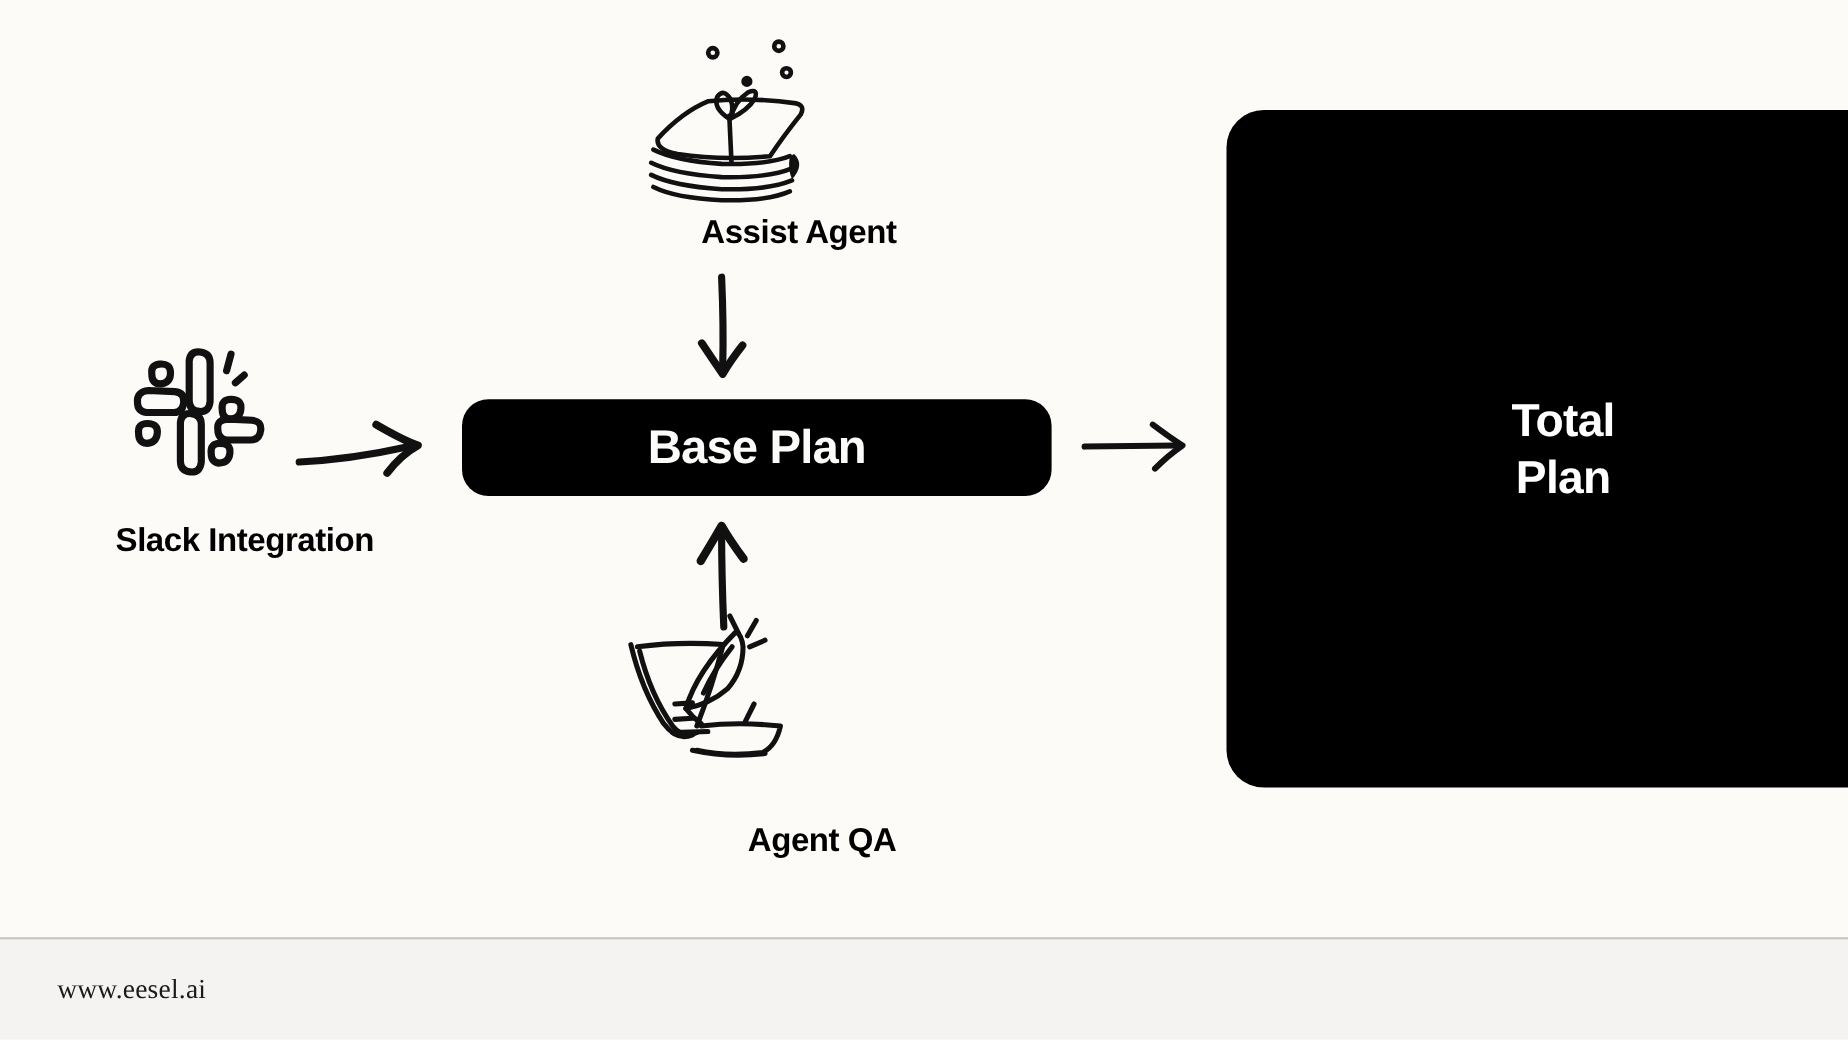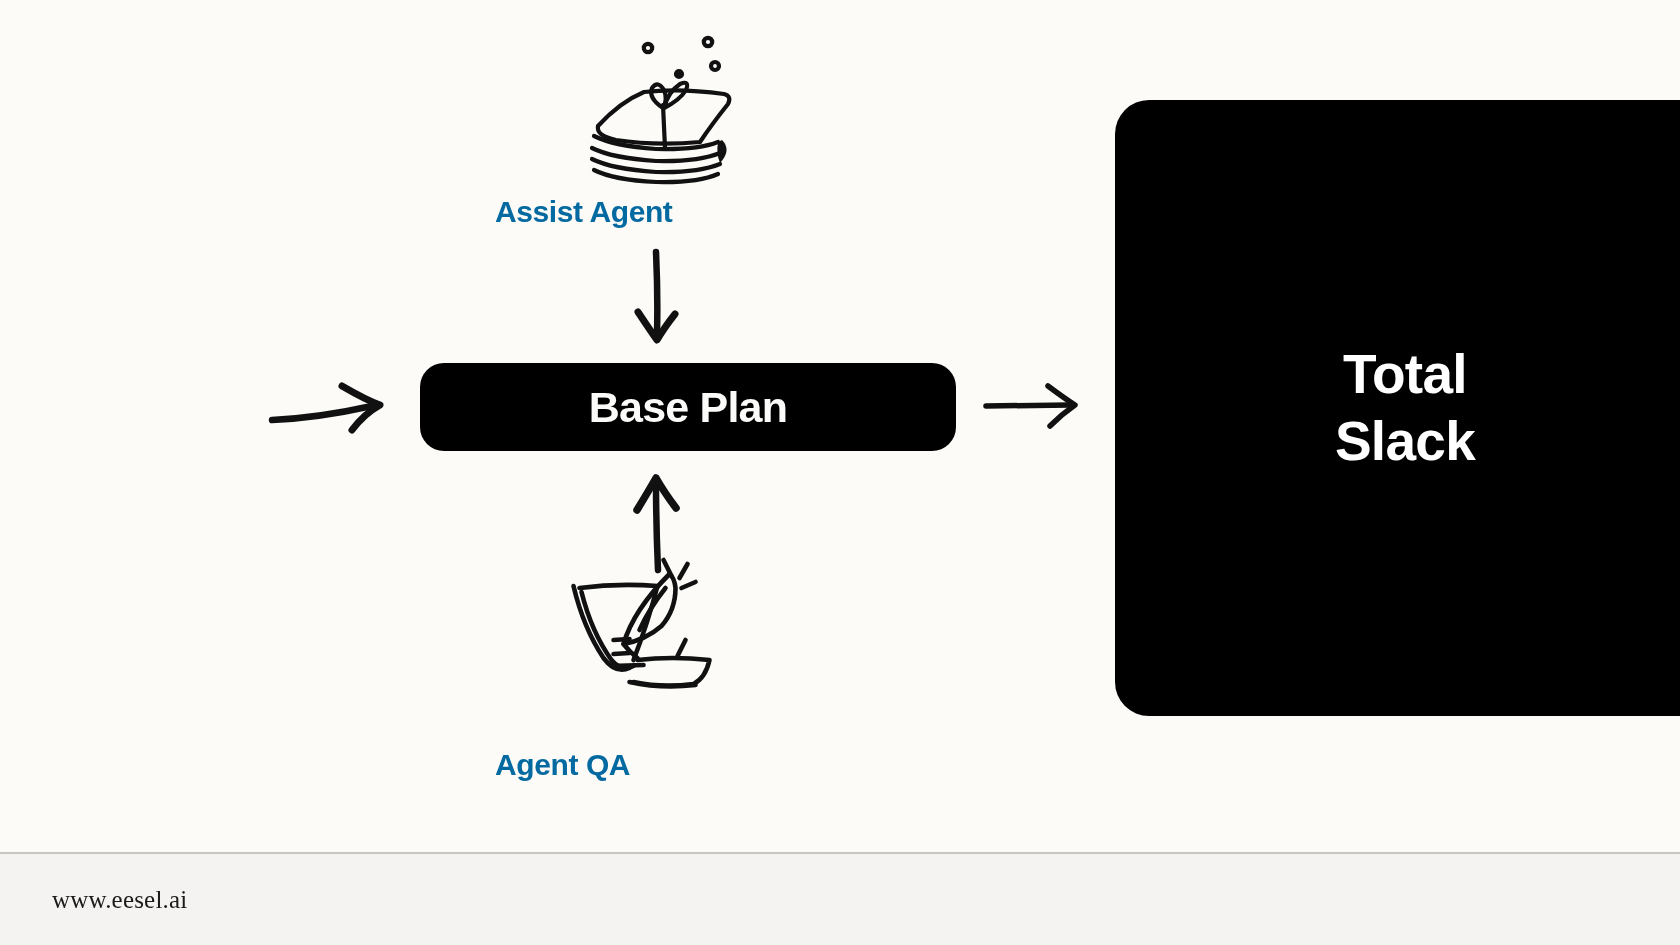--- a/index.html
+++ b/index.html
@@ -32,26 +32,26 @@
   }
 
   
   .node {
     position: absolute;
   }
 
   .node-label {
     position: absolute;
     width: 100%;
-    text-align: left;
+    text-align: right;
     font-family: "Liberation Sans", sans-serif;
     font-weight: bold;
     font-size: 30px;
     letter-spacing: -0.4px;
-    color: #0369a1;
+    color: #000000;
     white-space: nowrap;
   }
 
   
   #slack-node {
     left: 20px;
     top: 310px;
     width: 320px;
     height: 220px;
   }
@@ -133,29 +133,29 @@
     position: absolute;
     left: 1115px;
     top: 100px;
     width: 620px;
     height: 616px;
     background: #000000;
     border-radius: 34px 0 0 34px;
   }
   #total-cost .box-label {
     position: absolute;
-    left: 175px;
+    left: 191px;
     top: 50%;
     transform: translateY(-50%);
     width: 230px;
     text-align: center;
     color: #ffffff;
     font-family: "Liberation Sans", sans-serif;
     font-weight: bold;
-    font-size: 55px;
+    font-size: 42px;
     line-height: 1.22;
     letter-spacing: -0.7px;
   }
 
   
   .arrow {
     position: absolute;
   }
   #arrow-slack-base   { left: 268px; top: 372px; width: 130px;  height: 66px; }
   #arrow-assist-base  { left: 618px; top: 248px; width: 78px;   height: 100px; }
@@ -196,20 +196,48 @@
     line-height: 1;
   }
 </style>
 </head>
 <body>
 
 <div id="root">
 
   <div class="canvas">
 
+    <div class="node" id="slack-node">
+      <div class="icon-holder">
+        <svg viewBox="0 0 140 140" width="140" height="140" aria-hidden="true">
+          <g fill="none" stroke="#111111" stroke-width="6.5" stroke-linecap="round" stroke-linejoin="round">
+
+            <path d="M28 30 Q27 22 35 21 Q45 20 45 29 Q45 38 36 39 Q28 39 28 30 Z"></path>
+
+            <path d="M15 56 Q14 46 25 45 L49 46 Q58 47 57 56 Q56 65 48 65 L23 65 Q15 64 15 56 Z"></path>
+
+            <path d="M16 84 Q15 75 24 75 Q34 75 33 84 Q32 93 23 93 Q16 92 16 84 Z"></path>
+
+            <path d="M62 18 Q63 9 72 10 Q81 11 81 20 L81 55 Q80 65 71 64 Q62 63 62 54 Z"></path>
+
+            <path d="M54 74 Q55 65 64 66 Q73 67 73 76 L73 110 Q72 120 63 119 Q54 118 54 109 Z"></path>
+
+            <path d="M92 62 Q91 53 100 53 Q110 53 109 62 Q108 71 99 71 Q92 70 92 62 Z"></path>
+
+            <path d="M88 80 Q87 71 98 71 L119 72 Q128 73 127 81 Q126 90 118 90 L96 90 Q88 89 88 80 Z"></path>
+
+            <path d="M82 102 Q81 93 90 93 Q100 93 99 102 Q98 111 89 111 Q82 110 82 102 Z"></path>
+
+            <path d="M100 12 L96 27"></path>
+            <path d="M112 31 L104 38"></path>
+          </g>
+        </svg>
+      </div>
+      <div class="node-label">Slack Integration</div>
+    </div>
 
     <div class="node" id="assist-node">
       <div class="icon-holder">
         <svg viewBox="0 0 190 160" width="190" height="160" aria-hidden="true">
           <g fill="none" stroke="#111111" stroke-width="4.2" stroke-linecap="round" stroke-linejoin="round">
 
             <circle cx="88" cy="18" r="4.2"></circle>
             <circle cx="148" cy="12" r="4.2"></circle>
             <circle cx="155" cy="36" r="4"></circle>
             <circle cx="119" cy="44" r="3" fill="#111111"></circle>
@@ -268,21 +296,21 @@
       <div class="node-label">Agent QA</div>
     </div>
 
     <div id="base-plan">
       <span class="box-label">Base Plan</span>
     </div>
 
     <div id="total-cost">
       <div class="box-label">
         <div>Total</div>
-        <div>Slack</div>
+        <div>Plan</div>
       </div>
     </div>
 
     <div class="arrow" id="arrow-slack-base">
       <svg viewBox="0 0 130 66" width="130" height="66" aria-hidden="true">
         <path d="M4 48 Q50 46 104 34" fill="none" stroke="#111111" stroke-width="6.5" stroke-linecap="round"></path>
         <path d="M74 14 Q98 28 112 33 Q96 42 84 58" fill="none" stroke="#111111" stroke-width="7" stroke-linecap="round" stroke-linejoin="round"></path>
       </svg>
     </div>
 

